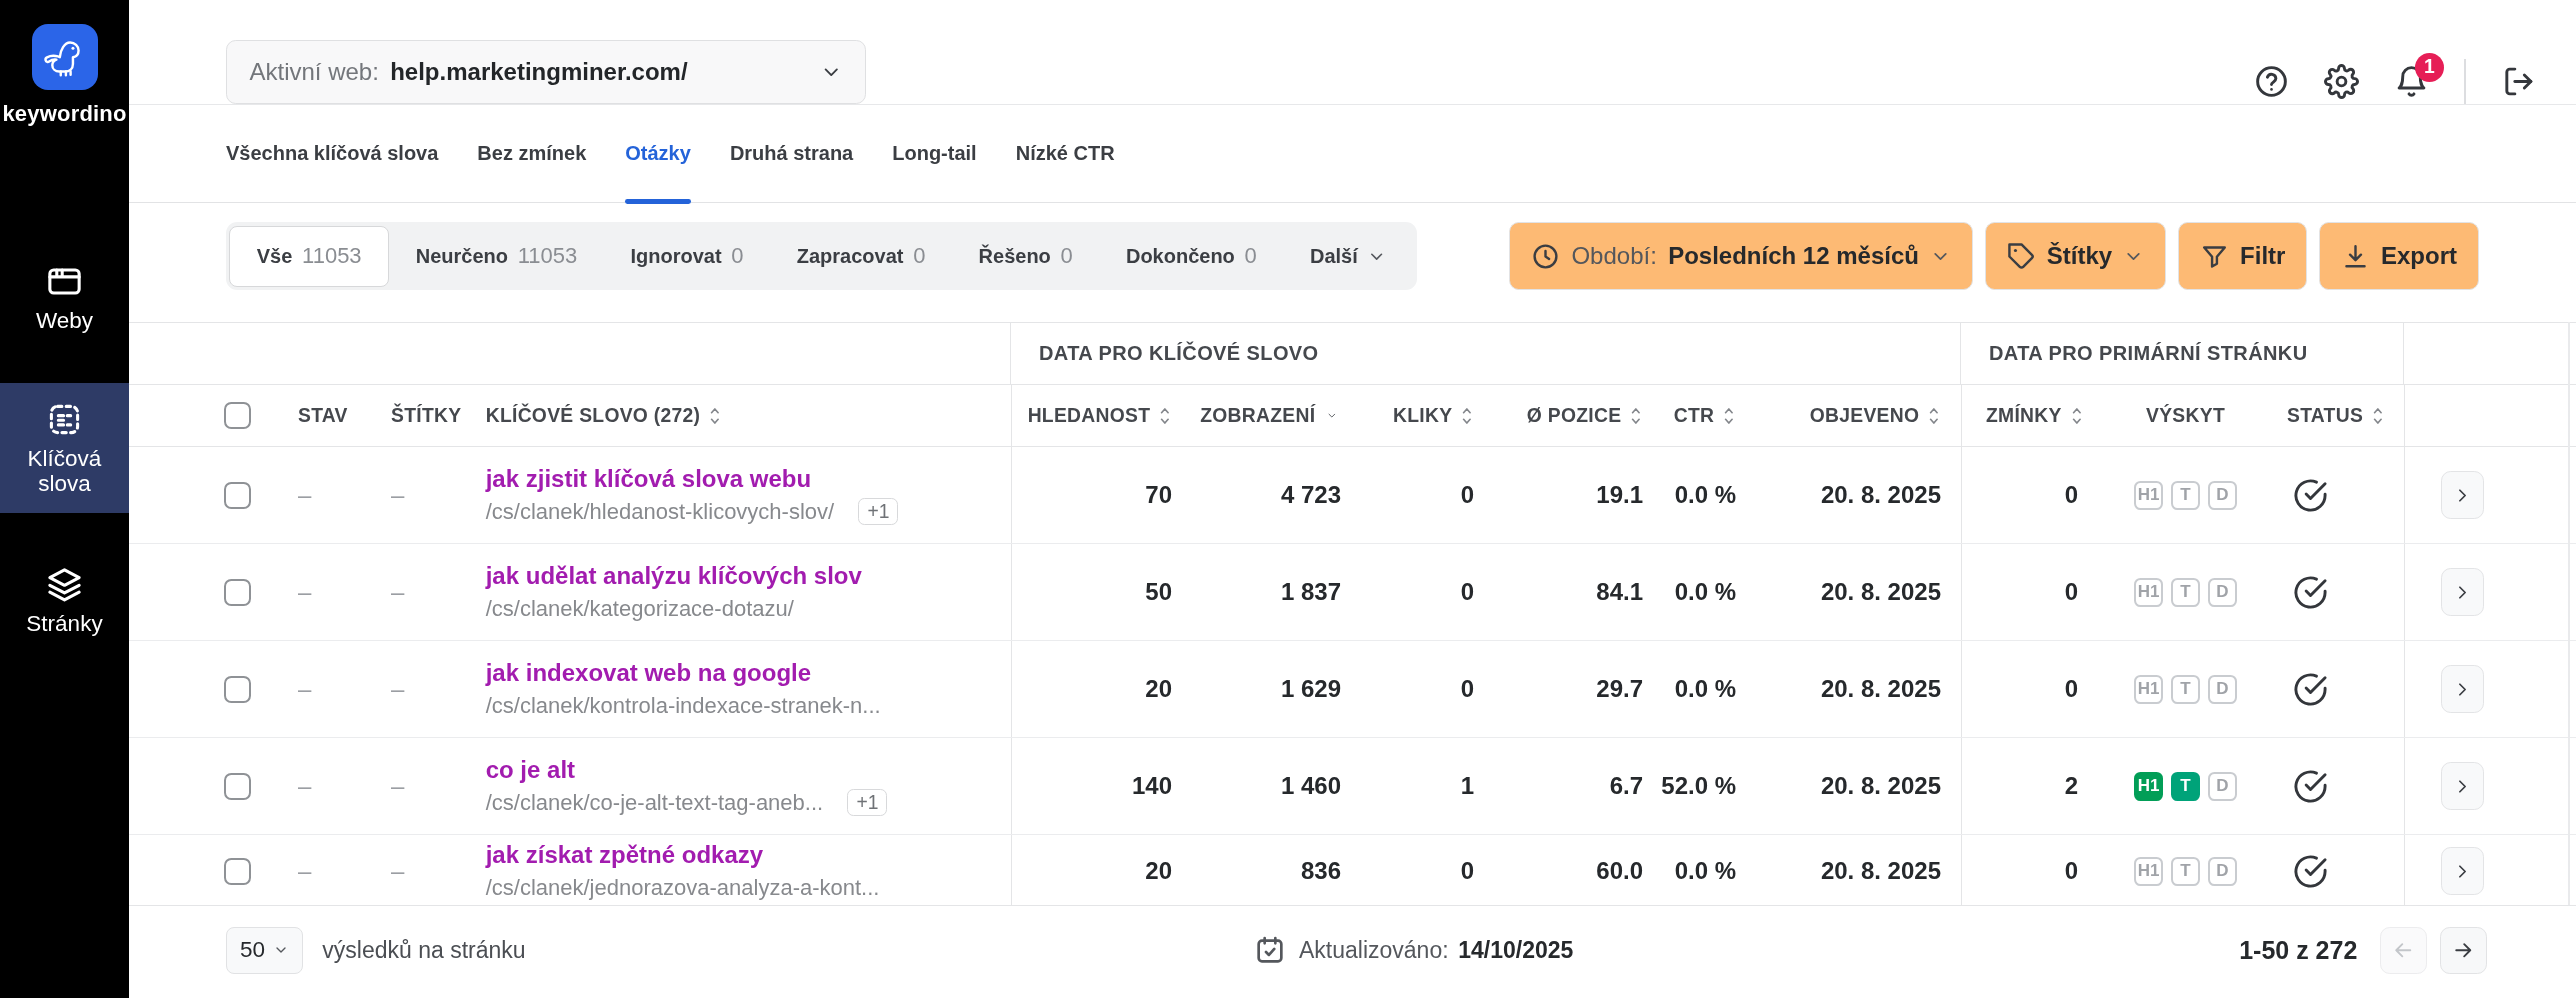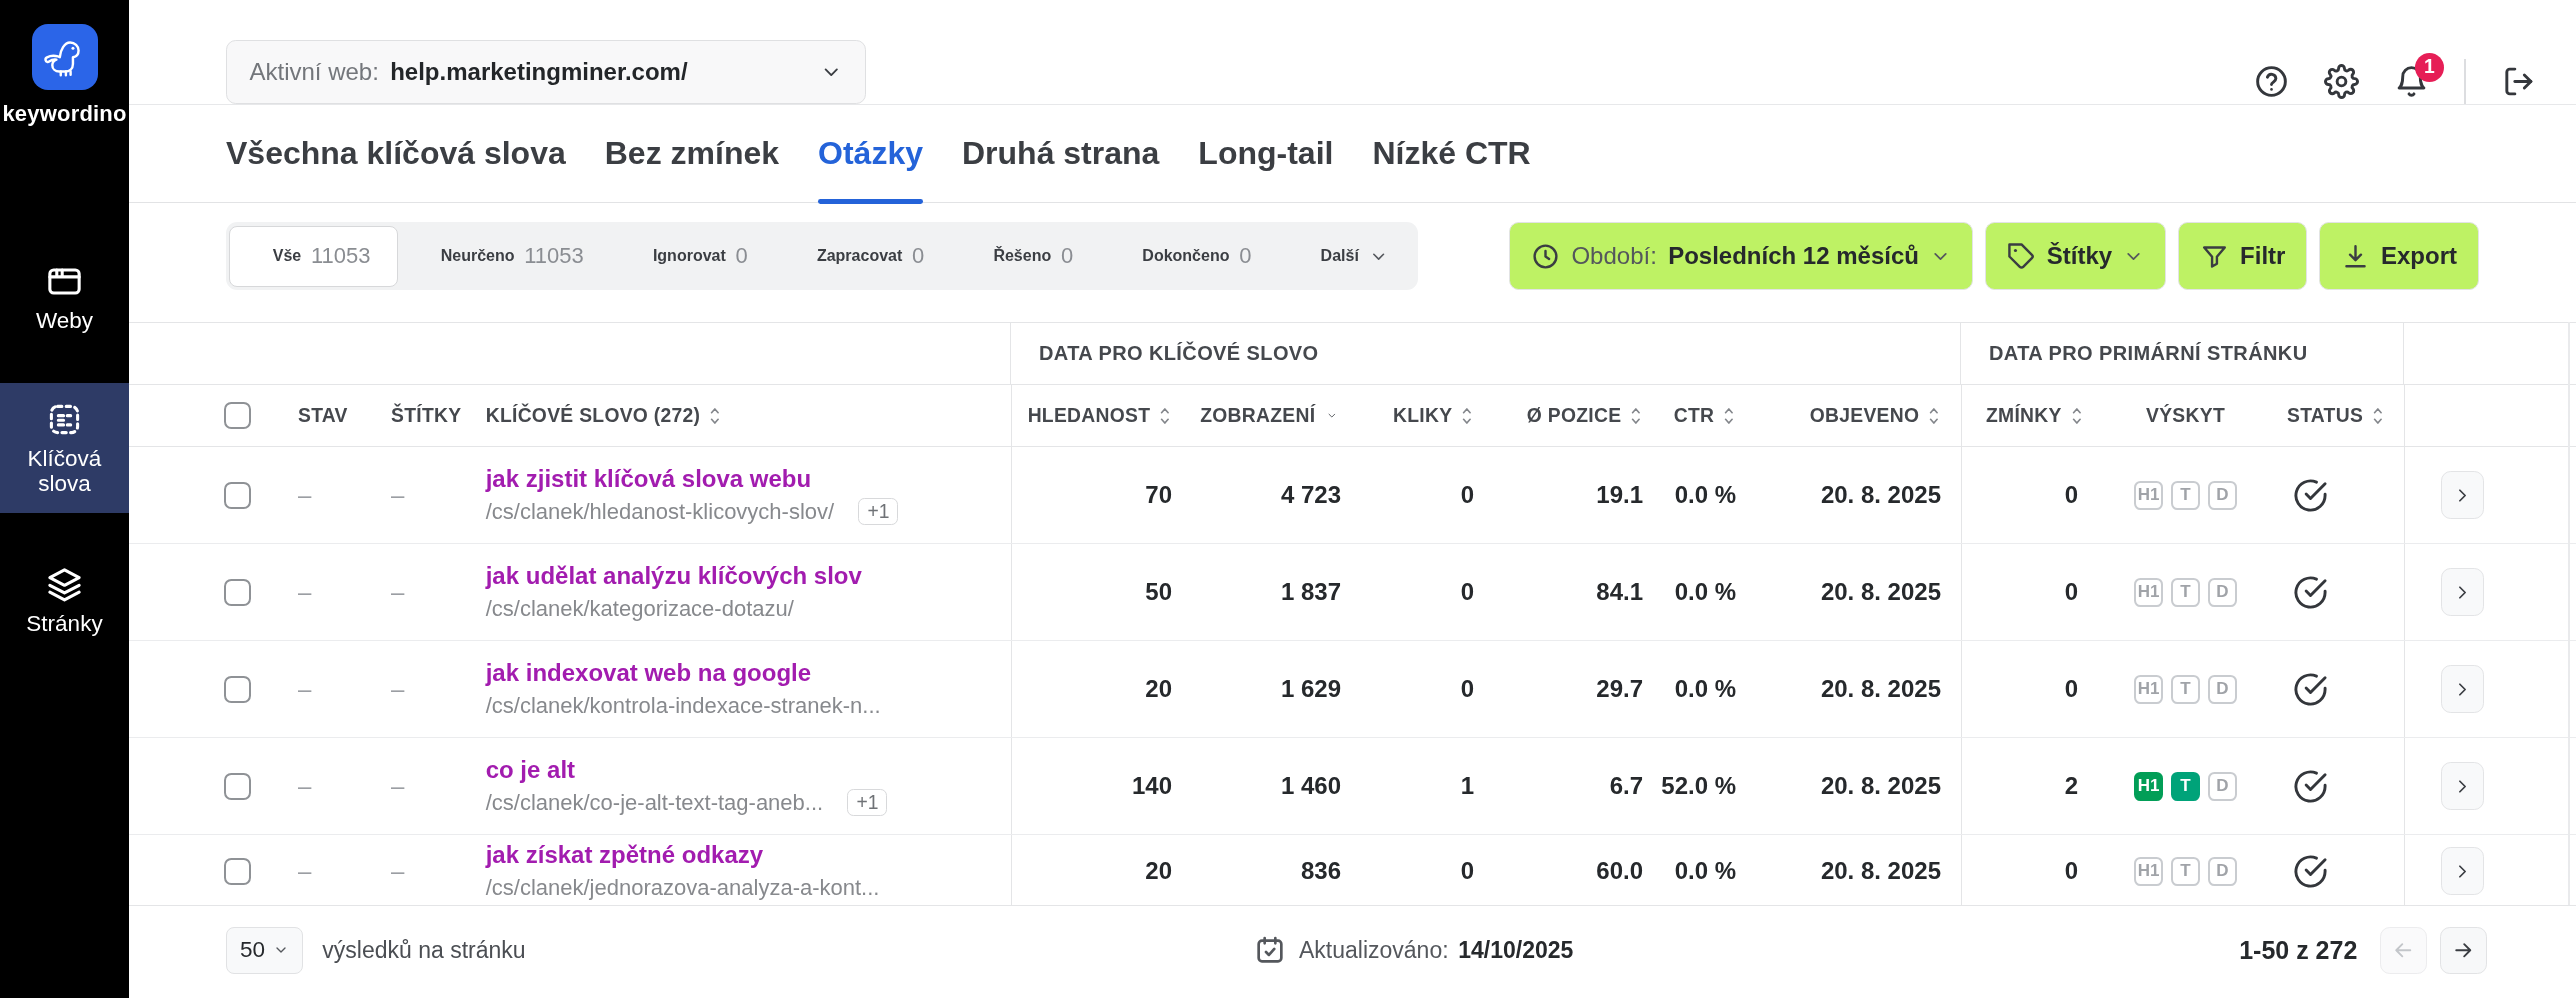--- a/index.html
+++ b/index.html
@@ -35,37 +35,37 @@
   .tbic { width:35px; height:35px; color:#34373c; display:inline-flex; position:relative; cursor:pointer; }
   .bell-wrap { position:relative; }
   .badge { position:absolute; top:-11.3px; right:-14.5px; min-width:29px; height:29px; border-radius:14.5px;
     background:#e61e56; color:#fff; font-size:19.3px; font-weight:700; display:flex; align-items:center;
     justify-content:center; padding:0 6.4px; }
   .vdiv { width:1.6px; height:45px; background:#dcdde0; }
 
   
   .tabs { height:98px; border-bottom:1.6px solid #e2e3e5; display:flex; align-items:center;
     padding-left:97px; gap:39px; }
-  .tab { position:relative; height:100%; display:flex; align-items:center; font-size:32px; font-weight:700;
+  .tab { position:relative; height:100%; display:flex; align-items:center; font-size:20px; font-weight:700;
     color:#3b3e43; cursor:pointer; white-space:nowrap; }
   .tab.active { color:#2463d9; }
   .tab.active::after { content:""; position:absolute; left:0; right:0; bottom:-1.6px; height:4.8px;
     border-radius:2.4px; background:#2463d9; }
 
   
   .filters { height:119px; display:flex; align-items:flex-start; padding:19.3px 97px 0 97px; }
   .chips { background:#f1f2f3; border-radius:11.3px; padding:3.2px; display:flex; align-items:center; height:68px; }
   .chip { height:61px; display:flex; align-items:center; gap:9.7px; padding:0 26.6px; border-radius:8px;
     cursor:pointer; white-space:nowrap; }
-  .chip .c-label { font-size:16px; font-weight:700; color:#3b3e43;margin-left:16px; }
+  .chip .c-label { font-size:20px; font-weight:700; color:#3b3e43; }
   .chip .c-count { font-size:22px; color:#8a8d92; }
   .chip.active { background:#fff; border:1.6px solid #d7d8da; }
   .chip .c-chev { width:19.3px; height:19.3px; color:#55585d; display:inline-flex; }
   .fbtns { margin-left:auto; display:flex; gap:11.3px; }
-  .fbtn { height:68px; border-radius:9.7px; background:#bef264; border:1.6px solid #e2e3e5; display:flex;
+  .fbtn { height:68px; border-radius:9.7px; background:#fdba74; border:1.6px solid #e2e3e5; display:flex;
     align-items:center; gap:11.3px; padding:0 21px; cursor:pointer; white-space:nowrap; }
   .fbtn .b-ic { width:29px; height:29px; color:#3a3d42; display:inline-flex; }
   .fbtn .b-lab { font-size:24px; color:#54575c; }
   .fbtn .b-val { font-size:24px; font-weight:600; color:#26292c; }
   .fbtn .b-chev { width:21px; height:21px; color:#55585d; display:inline-flex; }
 
   
   .table-zone { position:relative; height:583px; overflow:hidden; }
   .table-zone::after { content:""; position:absolute; top:0; bottom:0; right:6.4px; width:1.6px; background:#e9eaec; }
   .tgrid { display:grid;

